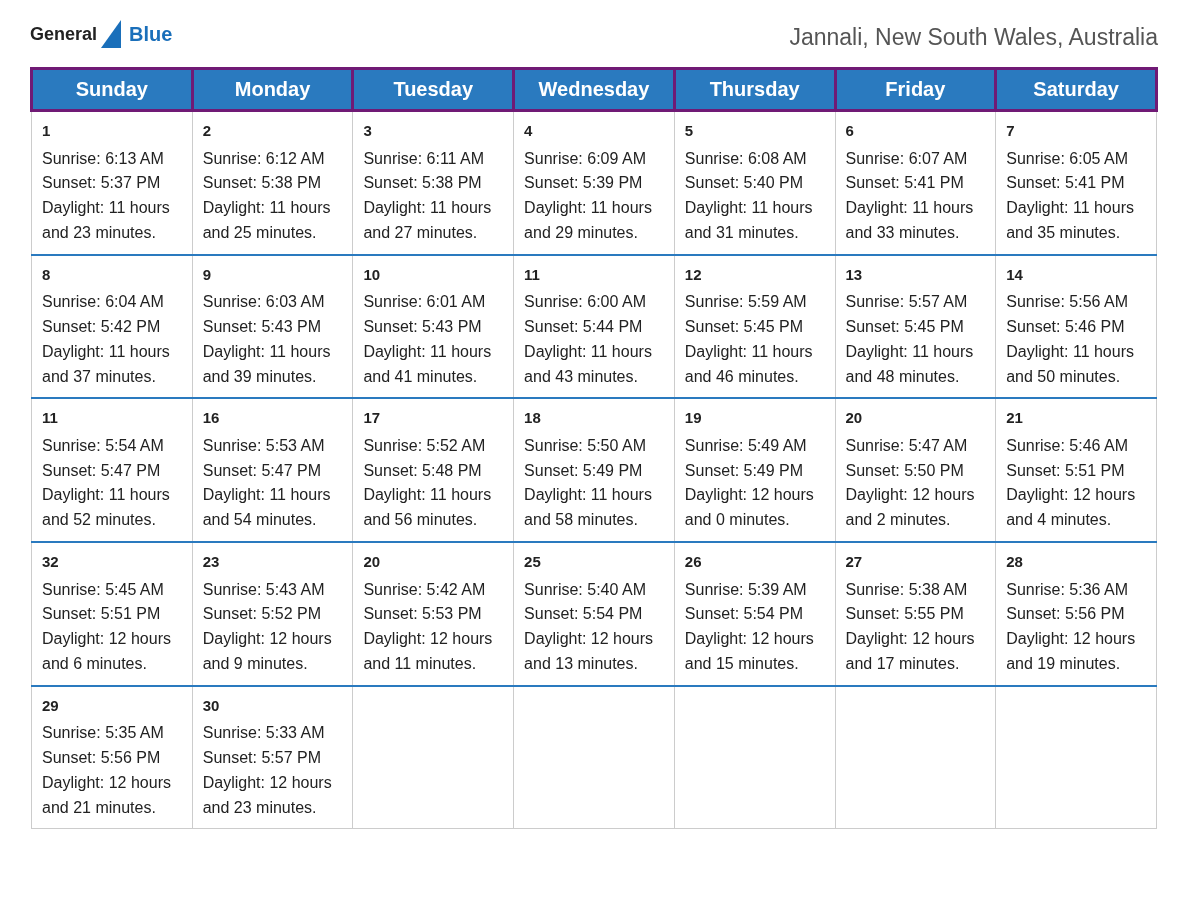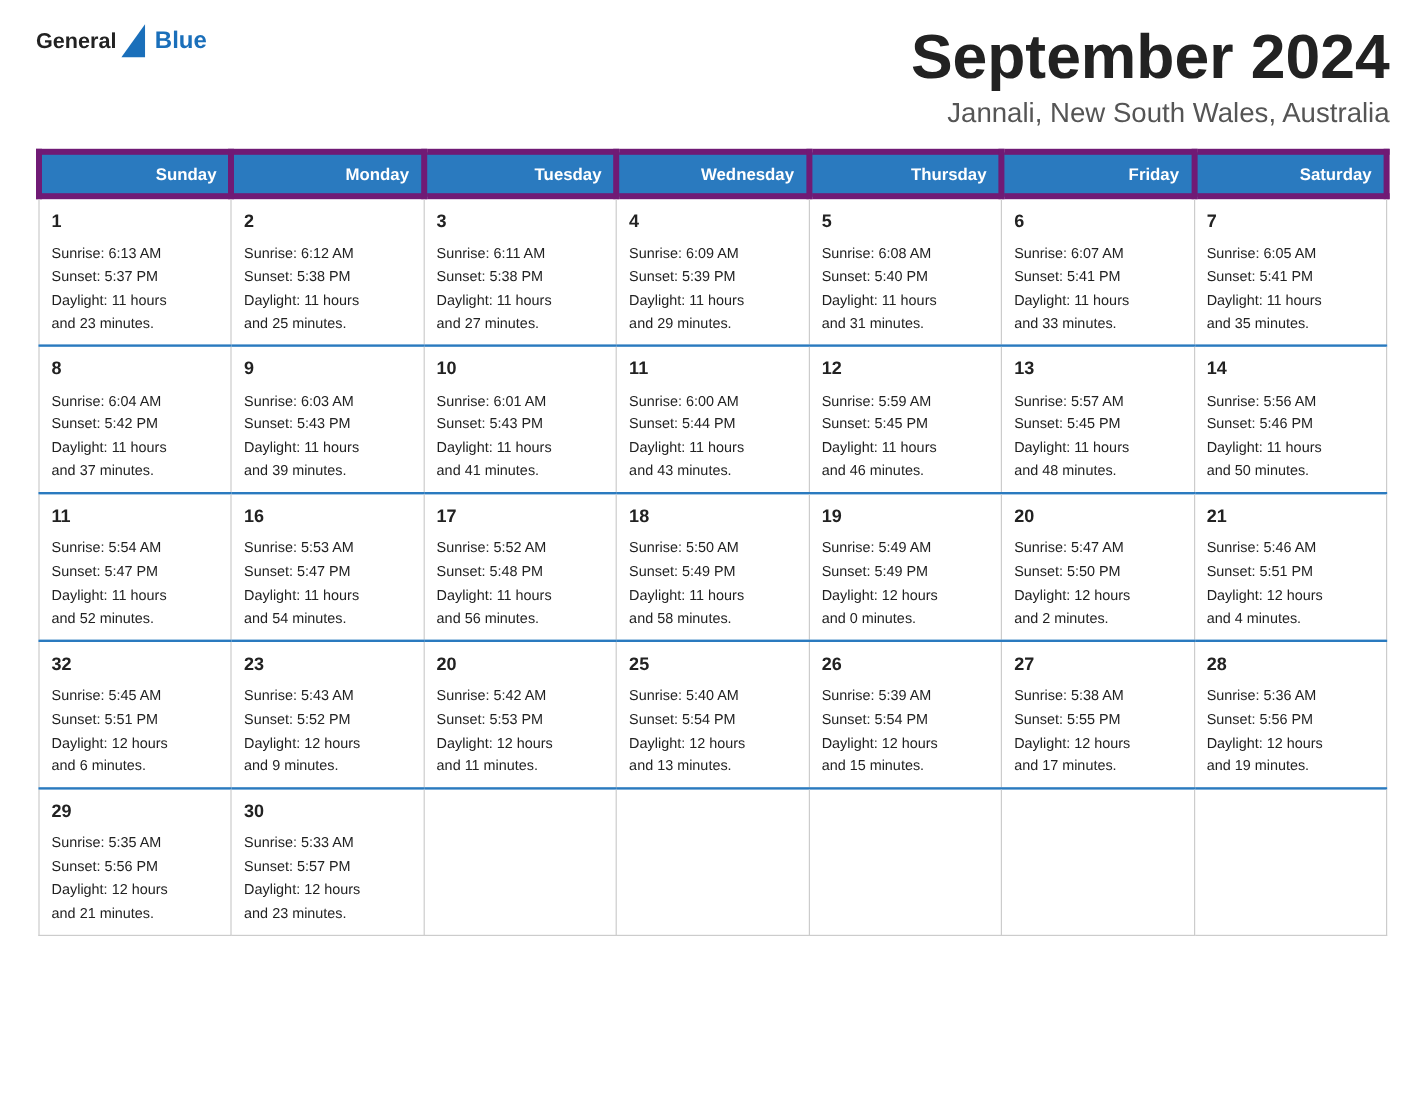--- a/index.html
+++ b/index.html
@@ -45,43 +45,43 @@
       margin-top: 4px;
     }
     .calendar-table {
       width: 100%;
       border-collapse: collapse;
       border: 1px solid #999;
     }
     .calendar-table th {
       background-color: #2a7abf;
       color: #fff;
-      font-size: 14px;
+      font-size: 20px;
       font-weight: bold;
       padding: 8px 10px;
-      text-align: right;
-      border: 5px solid #701a75;
+      text-align: center;
+      border: 3px solid #701a75;
     }
     .calendar-table td {
       vertical-align: top;
       padding: 8px 10px;
       border: 1px solid #ccc;
       font-size: 13px;
       line-height: 1.5;
       width: calc(100% / 7);
       min-height: 90px;
     }
     .day-number {
       font-size: 15px;
       font-weight: bold;
       display: block;
       margin-bottom: 4px;
     }
     .day-info {
-      font-size: 12px;
+      font-size: 16px;
       color: #222;
       line-height: 1.55;
     }
     .empty-cell {
       background: #fff;
     }
     tr.week-row td {
       border-top: 2px solid #2a7abf;
     }
   </style>
@@ -91,21 +91,20 @@
 <div class="header">
   <div class="logo">
     <span class="logo-text-general">General</span>
     <svg width="20" height="28" viewBox="0 0 20 28">
       <polygon points="0,28 20,28 20,0" fill="#1a6fba"></polygon>
     </svg>
     <br>
     <span class="logo-text-blue">Blue</span>
   </div>
   <div class="title-block">
-    <div class="month-title">September 2024</div>
     <div class="location-subtitle">Jannali, New South Wales, Australia</div>
   </div>
 </div>
 
 <table class="calendar-table">
   <thead>
     <tr>
     <th>Sunday</th>
         <th>Monday</th>
         <th>Tuesday</th>

